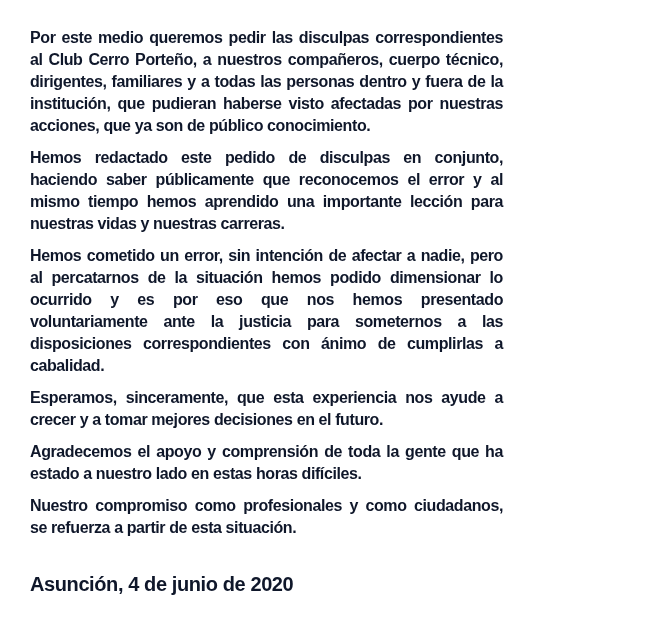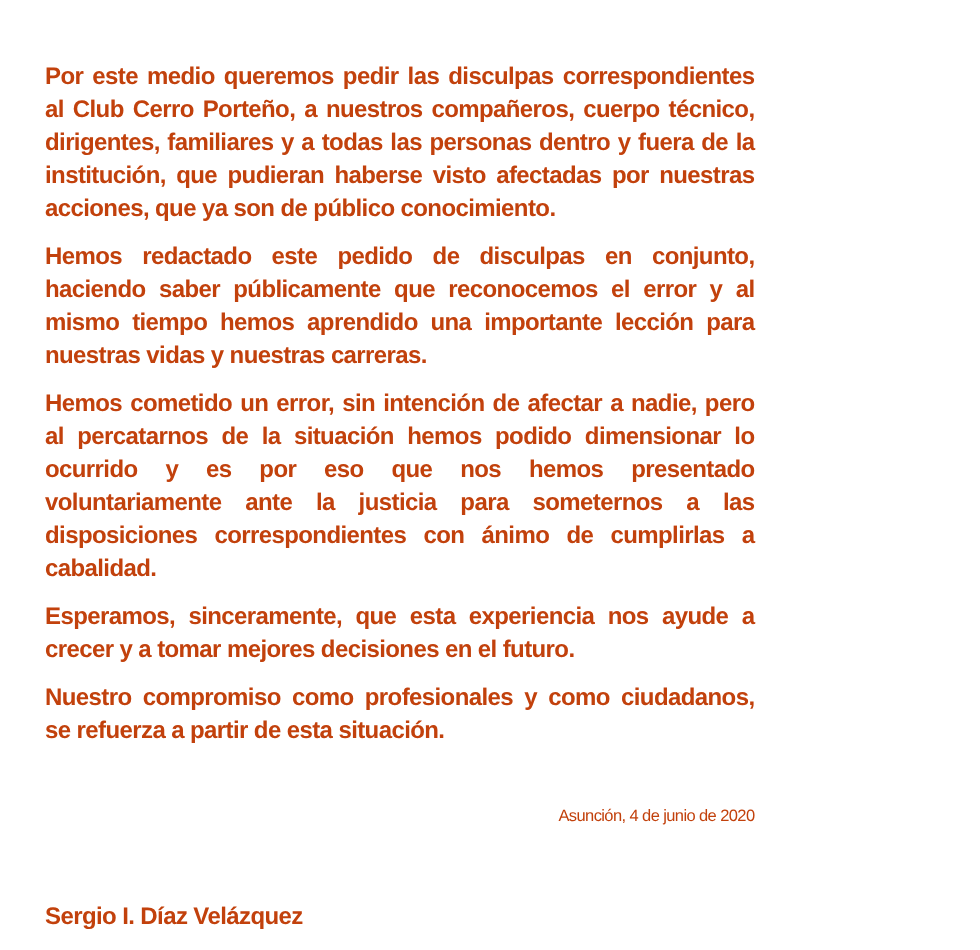--- a/index.html
+++ b/index.html
@@ -6,41 +6,41 @@
     margin: 0;
     padding: 0;
     background: #ffffff;
   }
   .page {
     position: relative;
     box-sizing: border-box;
     width: 531px;
     height: 633px;
     background: #ffffff;
-    padding: 41px 28px 0 30px;
+    padding: 27px 28px 0 30px;
     font-family: "Liberation Sans", sans-serif;
-    color: #c2410c;
+    color: #0f172a;
     overflow: hidden;
   }
   .para {
     margin: 0 0 10px 0;
     font-size: 16px;
     line-height: 22px;
     font-weight: bold;
     letter-spacing: -0.4px;
     text-align: justify;
     text-justify: inter-word;
   }
   .dateline {
     margin-top: 34px;
-    font-size: 11px;
+    font-size: 20px;
     line-height: 22px;
-    font-weight: normal;
+    font-weight: bold;
     letter-spacing: -0.4px;
-    text-align: right;
+    text-align: left;
   }
   .signatures-row {
     margin-top: 46px;
     display: flex;
     justify-content: space-between;
     align-items: baseline;
     font-size: 16px;
     line-height: 22px;
     font-weight: bold;
     letter-spacing: -0.4px;
@@ -52,20 +52,21 @@
 <div class="page">
 
   <p class="para">Por este medio queremos pedir las disculpas correspondientes al Club Cerro Porteño, a nuestros compañeros, cuerpo técnico, dirigentes, familiares y a todas las personas dentro y fuera de la institución, que pudieran haberse visto afectadas por nuestras acciones, que ya son de público conocimiento.</p>
 
   <p class="para">Hemos redactado este pedido de disculpas en conjunto, haciendo saber públicamente que reconocemos el error y al mismo tiempo hemos aprendido una importante lección para nuestras vidas y nuestras carreras.</p>
 
   <p class="para">Hemos cometido un error, sin intención de afectar a nadie, pero al percatarnos de la situación hemos podido dimensionar lo ocurrido y es por eso que nos hemos presentado voluntariamente ante la justicia para someternos a las disposiciones correspondientes con ánimo de cumplirlas a cabalidad.</p>
 
   <p class="para">Esperamos, sinceramente, que esta experiencia nos ayude a crecer y a tomar mejores decisiones en el futuro.</p>
 
+  <p class="para">Agradecemos el apoyo y comprensión de toda la gente que ha estado a nuestro lado en estas horas difíciles.</p>
 
   <p class="para">Nuestro compromiso como profesionales y como ciudadanos, se refuerza a partir de esta situación.</p>
 
   <div class="dateline">Asunción, 4 de junio de 2020</div>
 
   <div class="signatures-row">
     <span>Sergio I. Díaz Velázquez</span>
   </div>
 
 </div>

